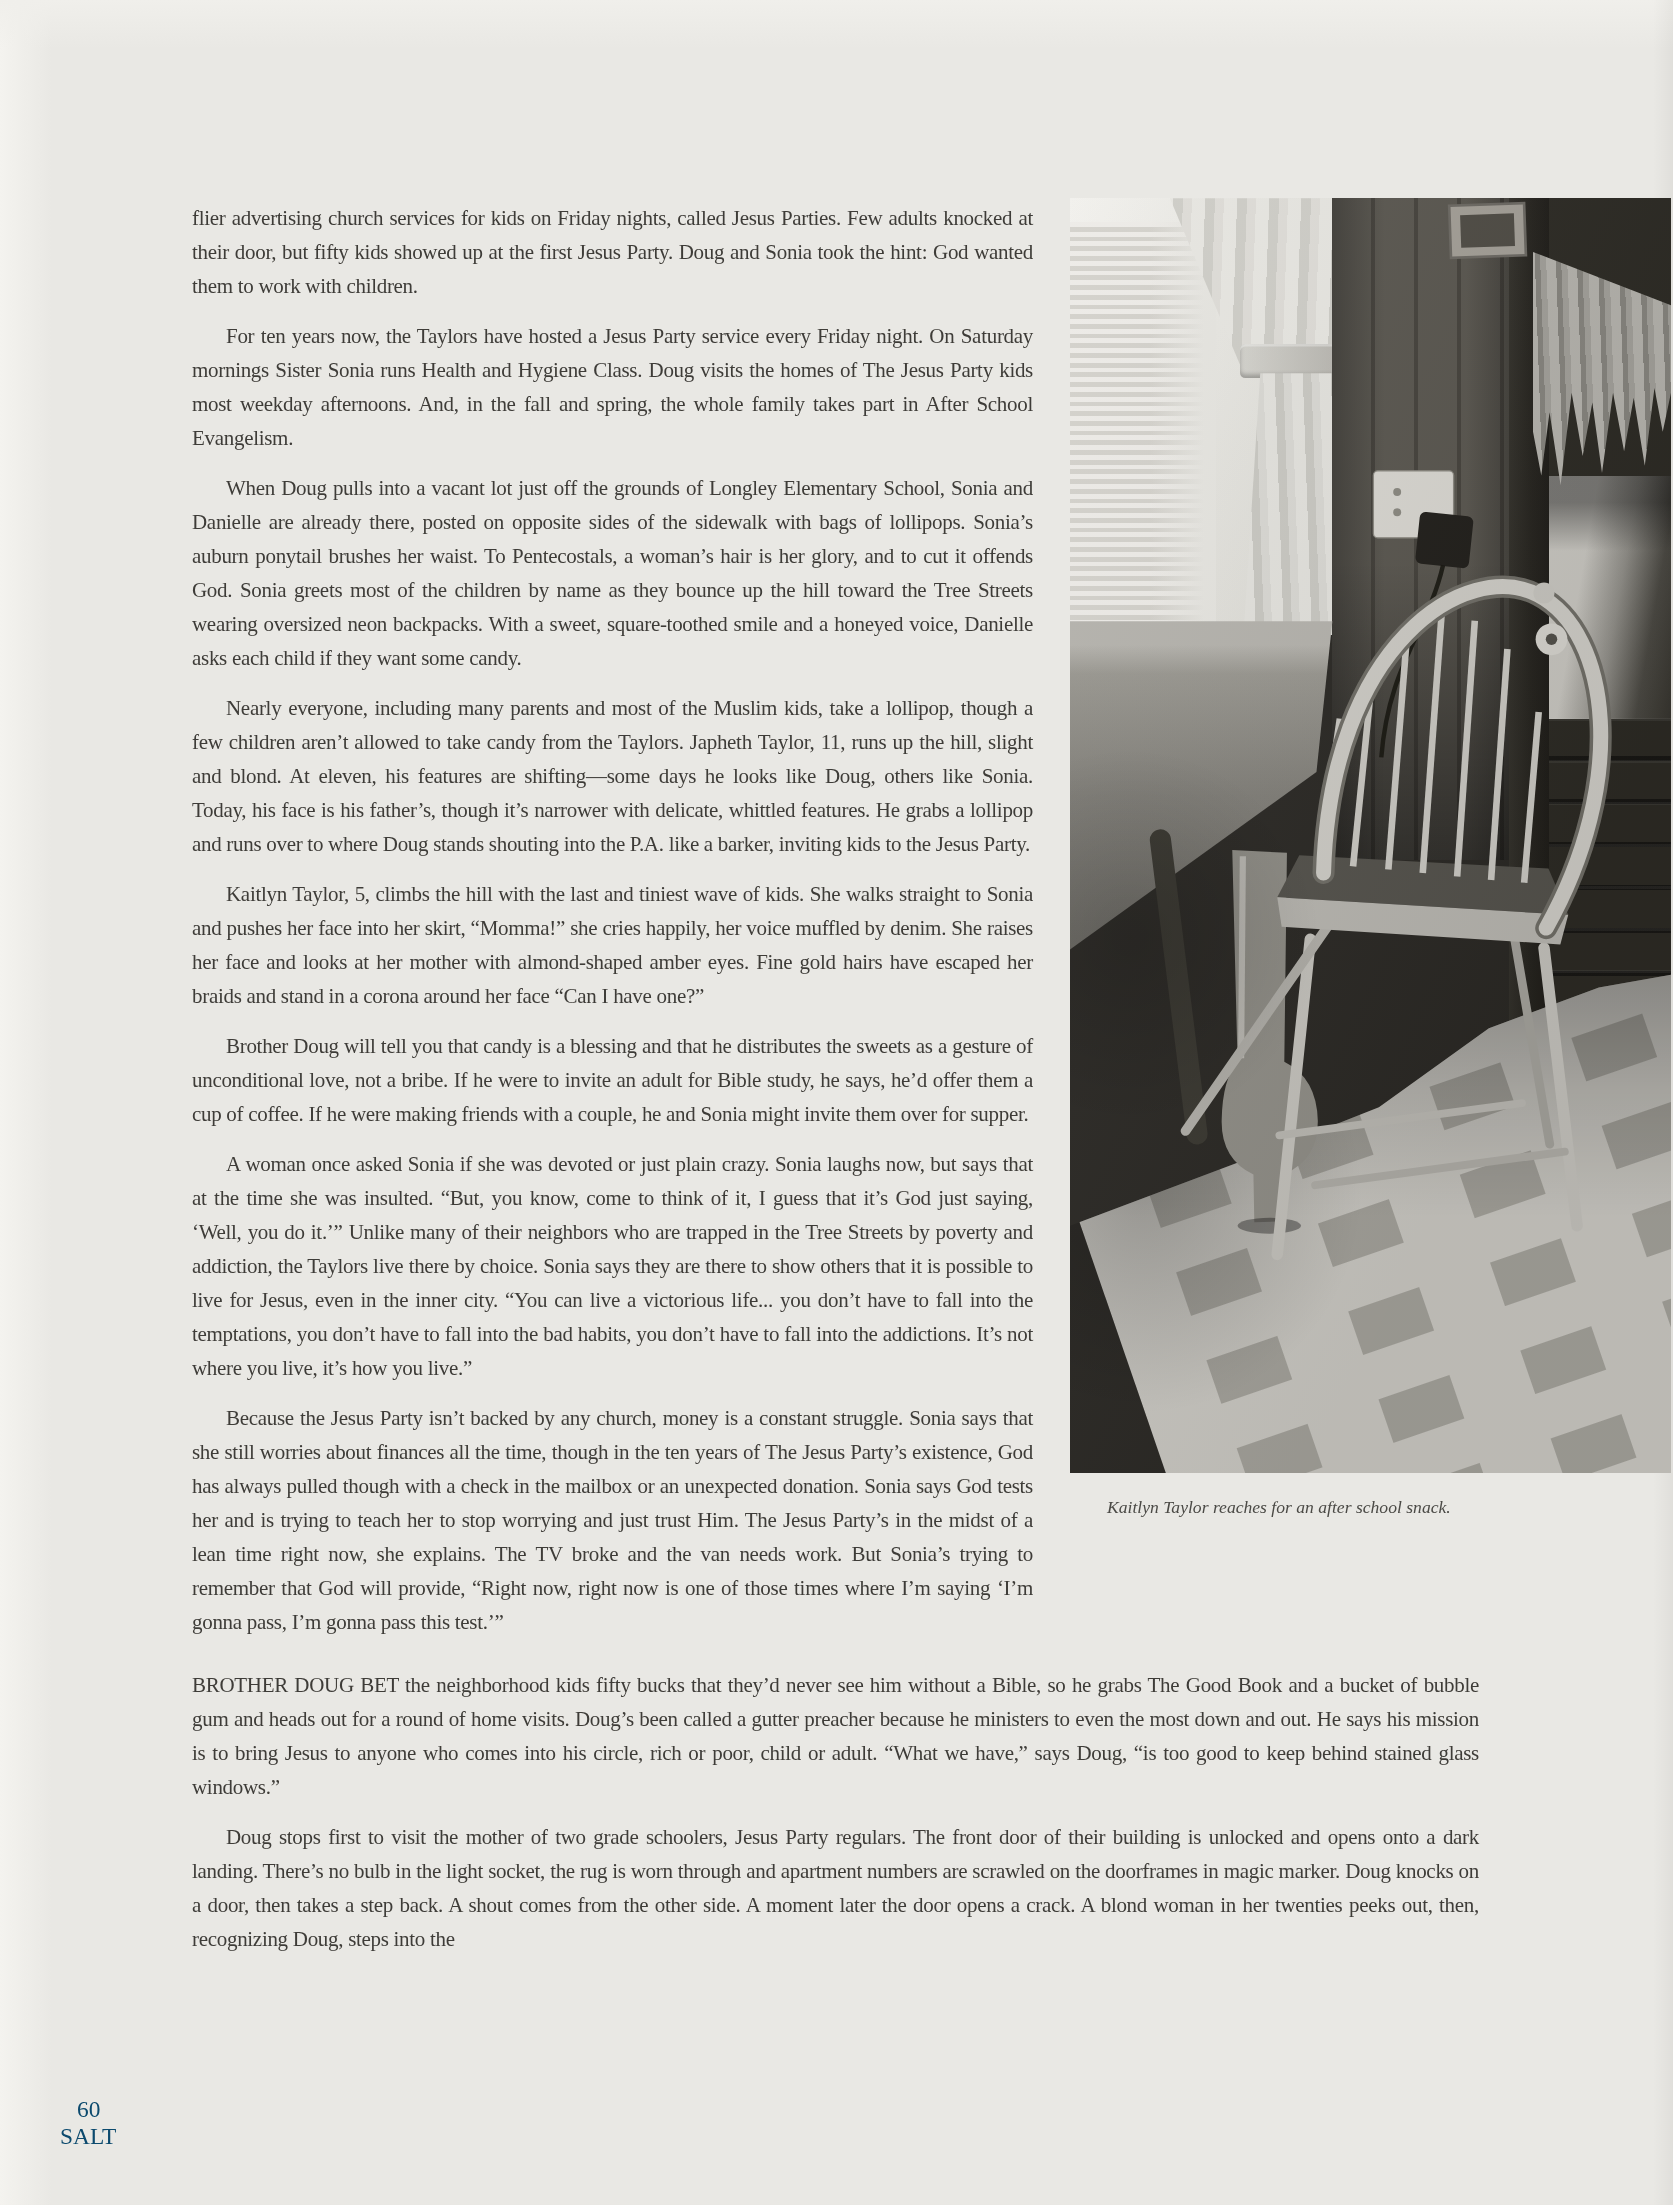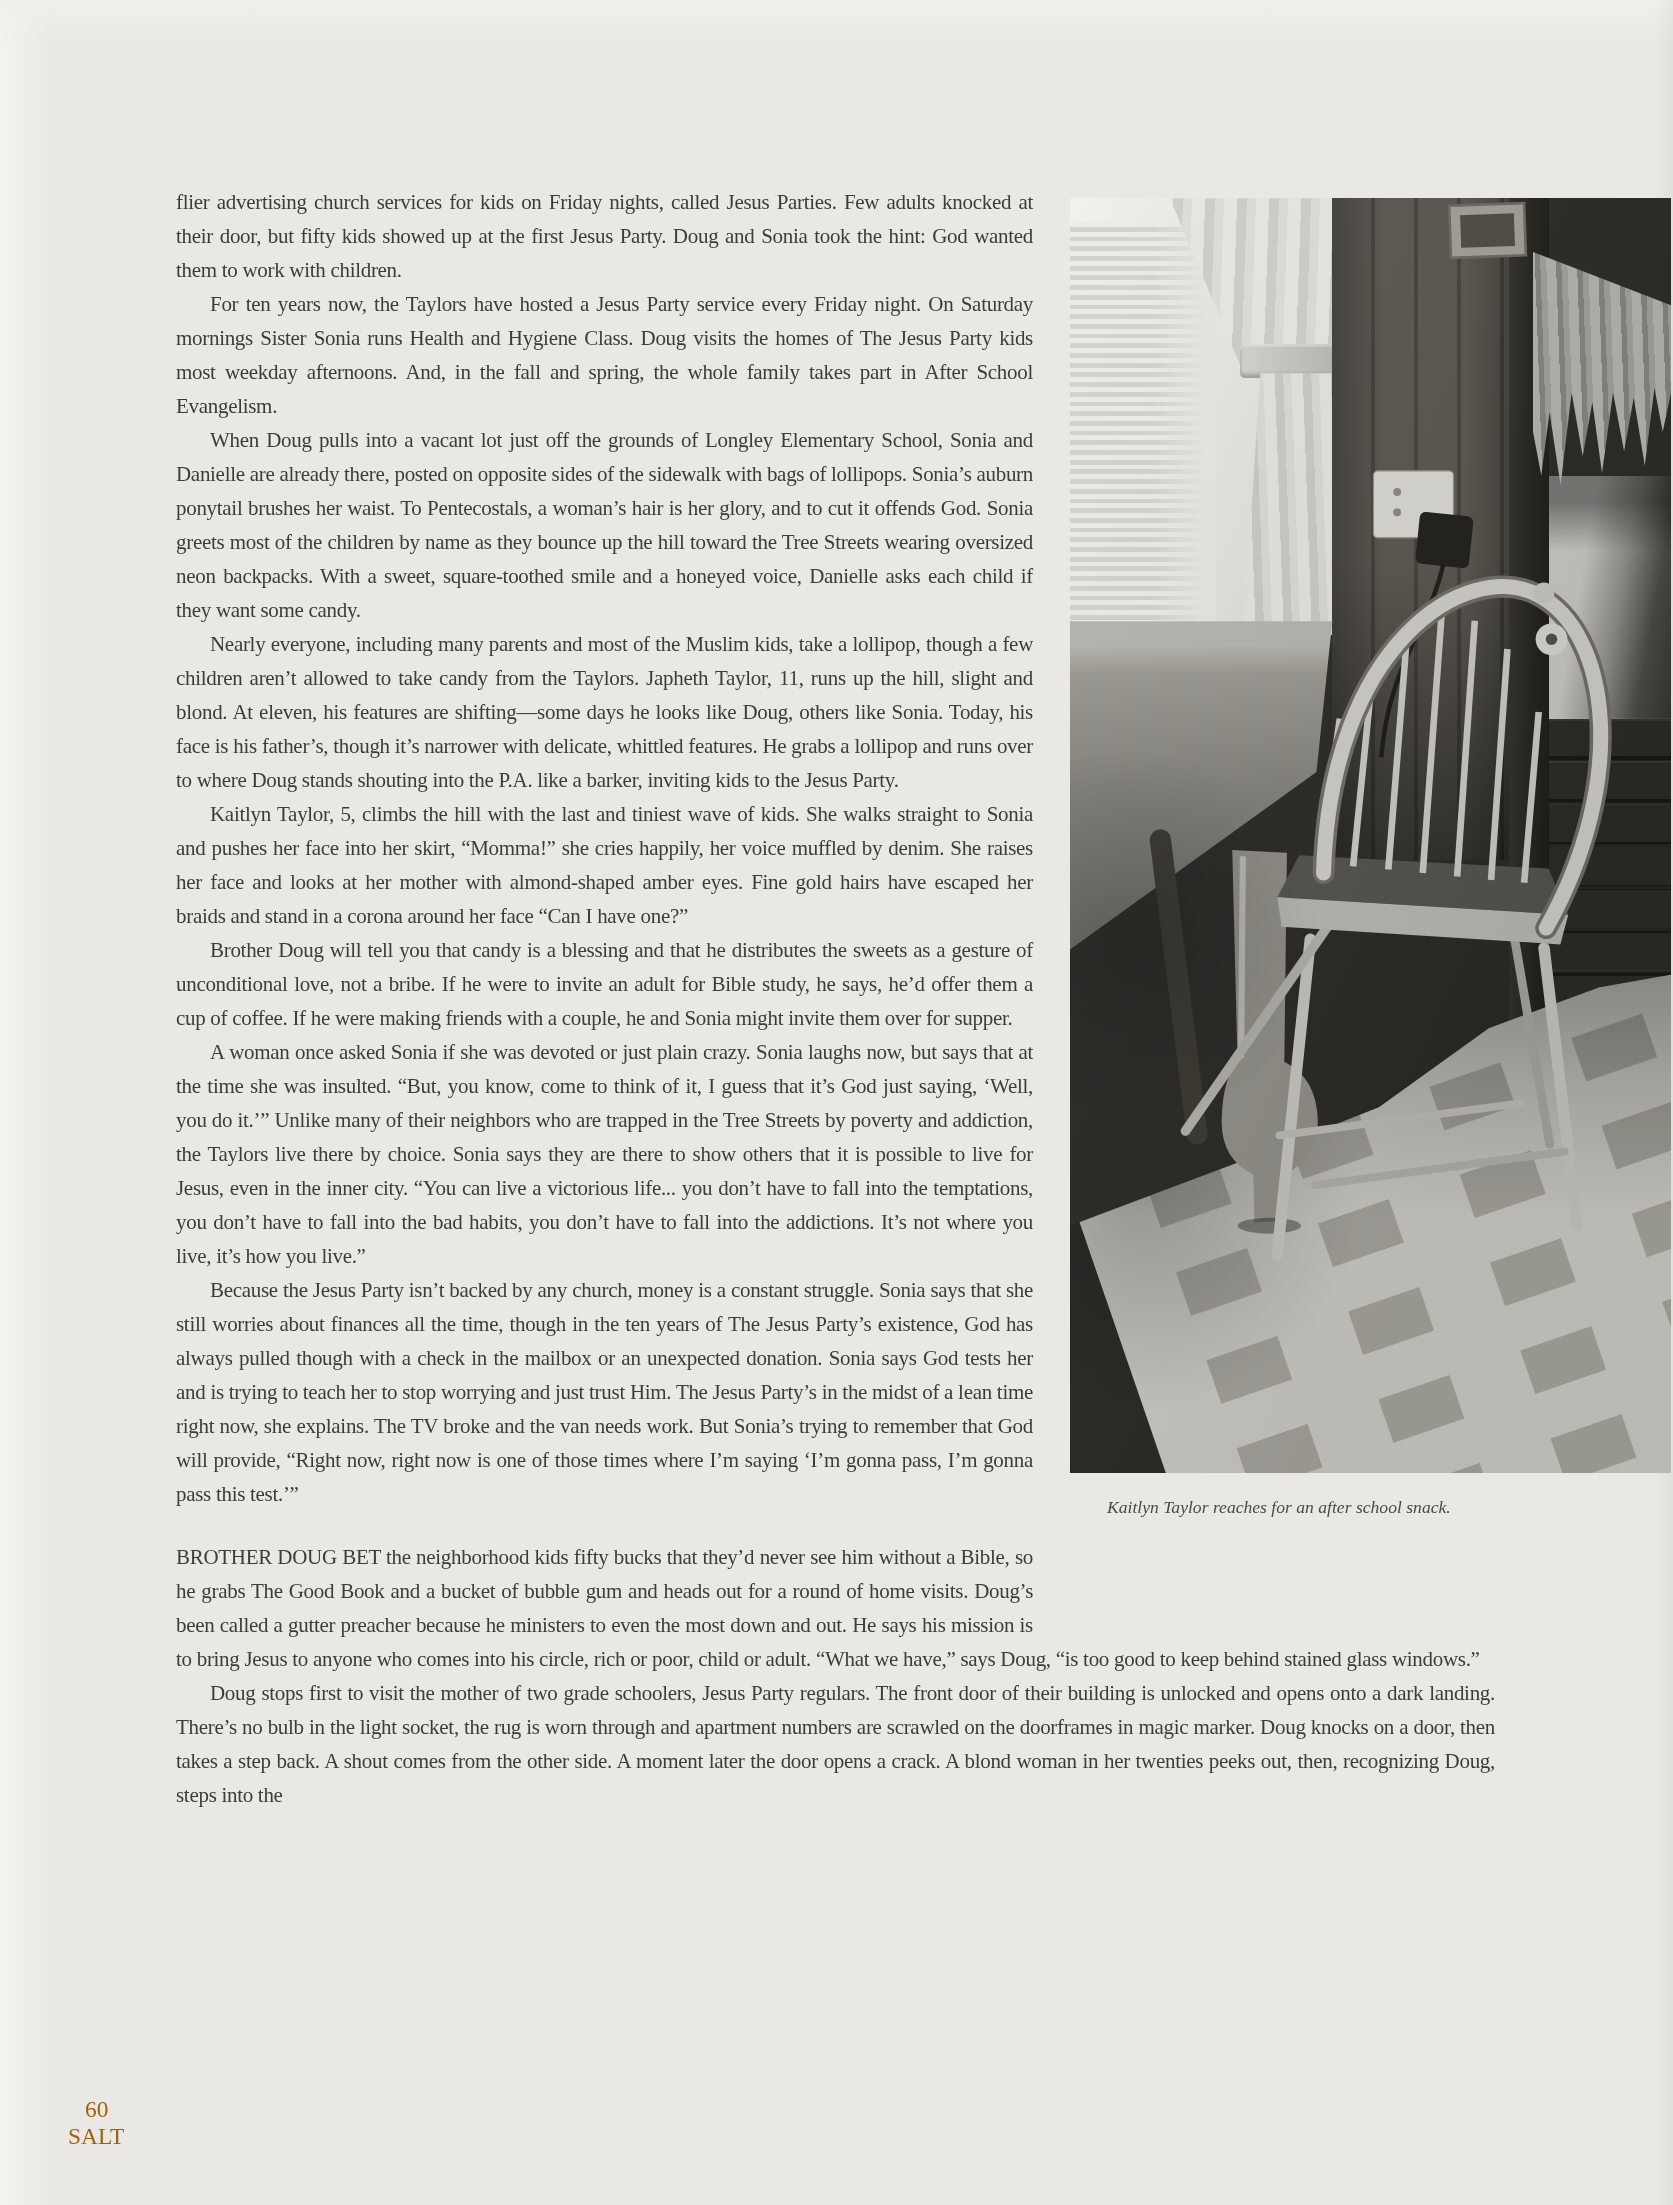--- a/index.html
+++ b/index.html
@@ -17,21 +17,21 @@
   .edge-right{position:absolute;right:0;top:0;width:20px;height:100%;
     background:linear-gradient(270deg,rgba(0,0,0,0.04),rgba(0,0,0,0));}
 
   
   .article{
     position:absolute;left:176px;top:185px;width:1319px;
     font-size:21px;line-height:34px;letter-spacing:-0.3px;
     color:#3e3c38;text-align:justify;
     hyphens:auto;-webkit-hyphens:auto;
   }
-  .article p{margin:0;text-indent:34px;}
+  .article p{margin:16px;text-indent:34px;}
   .article p.first{text-indent:0;}
   .article p.section-start{margin-top:29px;text-indent:0;}
 
   
   .photo-float{float:right;width:462px;height:1426px;}
   .photo-wrap{margin:13.2px 0 0 37px;width:601px;}
   .photo{
     position:relative;width:601px;height:1275px;
     background:#2b2925;overflow:hidden;
   }
@@ -95,22 +95,22 @@
       radial-gradient(circle at 10% 58%,rgba(0,0,0,.16),rgba(0,0,0,0) 190px),
       linear-gradient(115deg,rgba(255,255,255,.05),rgba(0,0,0,.07) 70%);}
 
   .caption{
     margin:23px 0 0 37px;width:601px;
     font-style:italic;font-size:17.6px;line-height:22px;
     color:#4b4a46;letter-spacing:0;text-align:left;text-indent:0;
   }
 
   
-  .folio{position:absolute;left:68px;top:2096px;
-    font-size:23.4px;line-height:27px;color:#a16207;}
+  .folio{position:absolute;left:60px;top:2096px;
+    font-size:23.4px;line-height:27px;color:#0c4a6e;}
   .folio-number{padding-left:17px;}
 </style>
 </head>
 <body>
 
 <div class="page">
   <div class="edge-left"></div>
   <div class="edge-top"></div>
   <div class="edge-right"></div>
 

